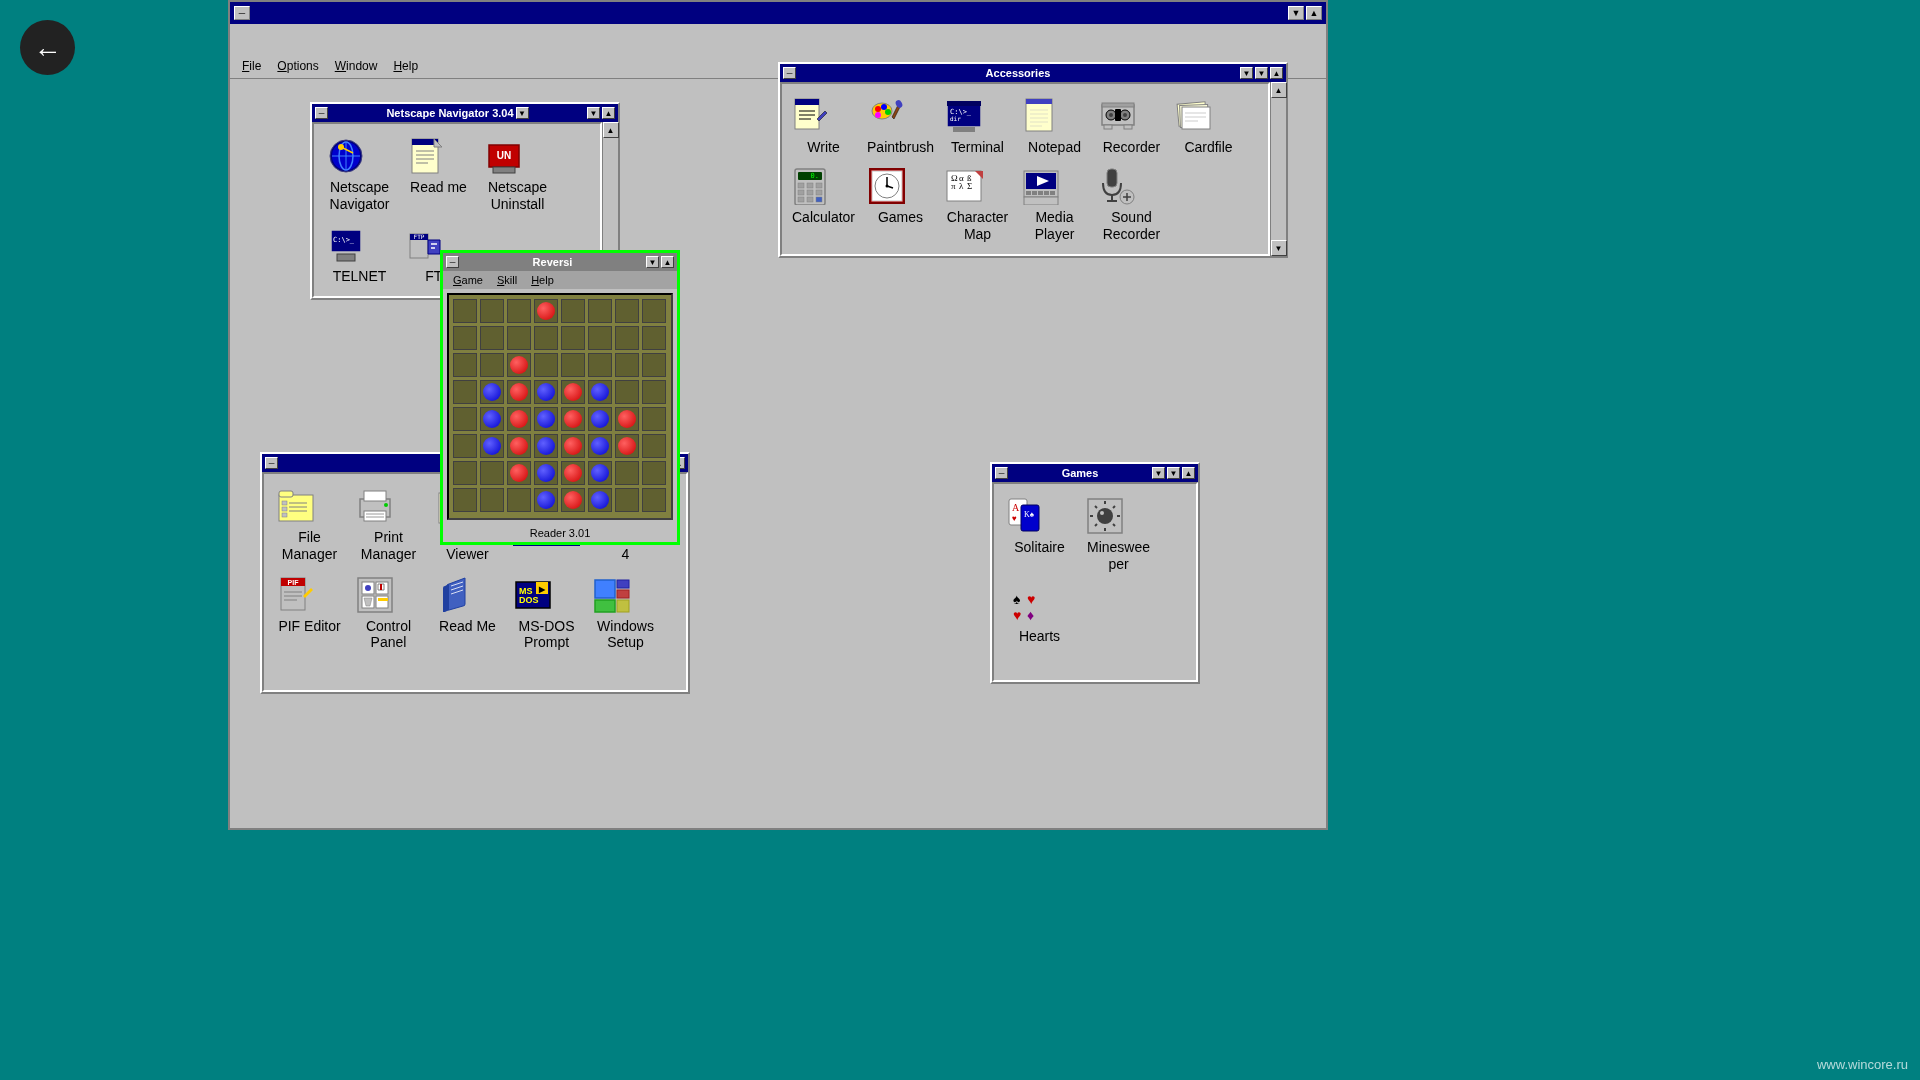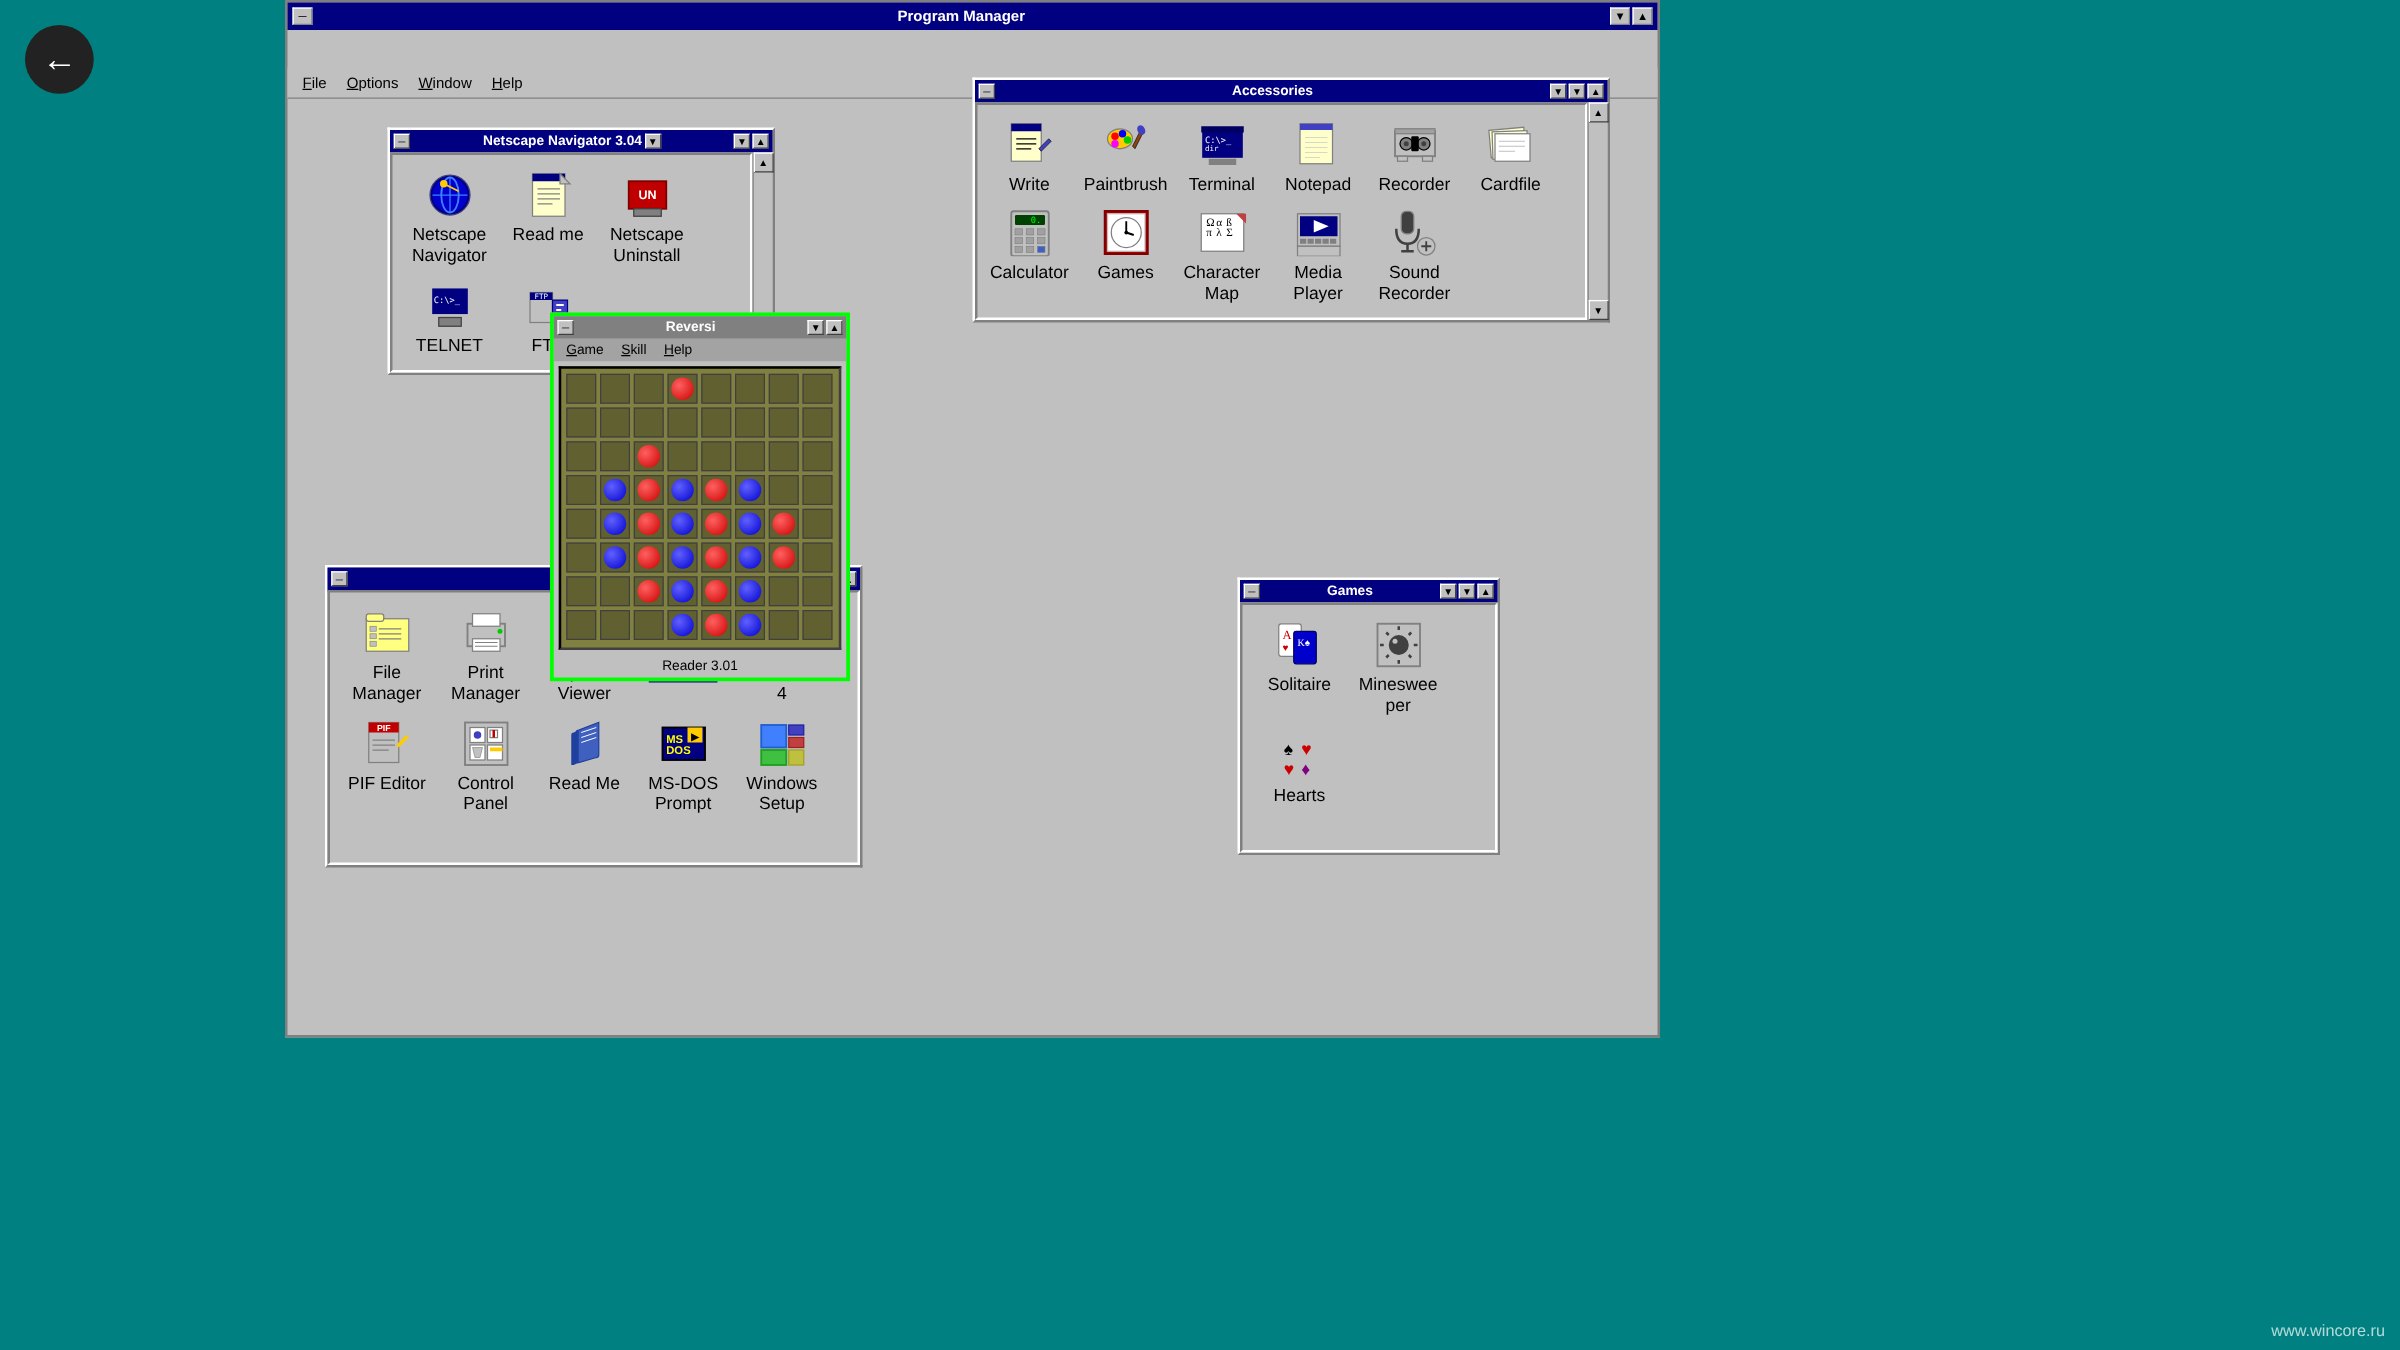--- a/index.html
+++ b/index.html
@@ -146,21 +146,20 @@
       display: flex;
       flex-wrap: wrap;
       gap: 4px;
       align-content: flex-start;
     }
 
     
     .icon-item {
       display: flex;
       flex-direction: column;
-      align-items: center;
       width: 75px;
       padding: 4px;
       cursor: pointer;
       text-align: center;
     }
     .icon-img {
       width: 40px;
       height: 40px;
       margin-bottom: 3px;
       display: flex;
@@ -372,21 +371,20 @@
 </div>
 
 <div class="watermark">www.wincore.ru</div>
 
 <div class="program-manager">
 
   <div class="win-titlebar">
     <div class="win-titlebar-left">
       <div class="win-ctrl-btn">─</div>
     </div>
-    <div class="pm-title-box">Program Manager</div>
     <div class="win-ctrl-group">
       <div class="win-ctrl-btn">▼</div>
       <div class="win-ctrl-btn">▲</div>
     </div>
   </div>
 
   <div class="menu-bar">
     <div class="menu-item"><span>F</span>ile</div>
     <div class="menu-item"><span>O</span>ptions</div>
     <div class="menu-item"><span>W</span>indow</div>

